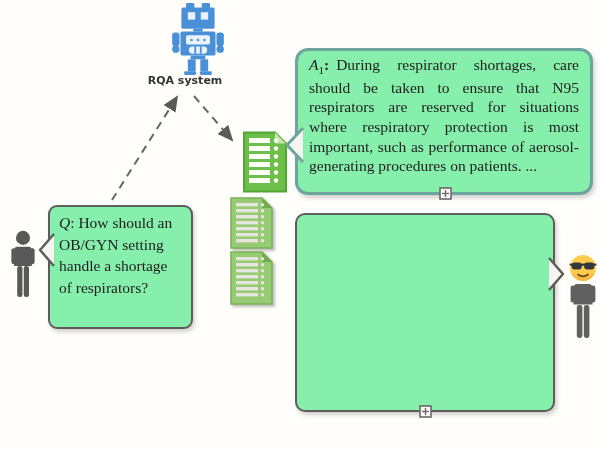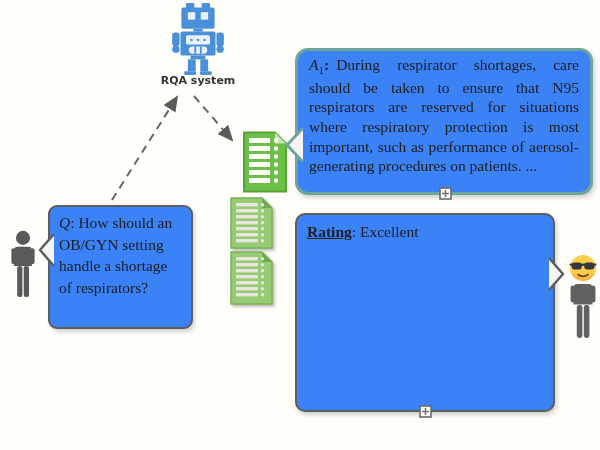--- a/index.html
+++ b/index.html
@@ -3,26 +3,26 @@
 <meta charset="utf-8">
 <style>
   html,body{margin:0;padding:0;background:#ffffff;}
   #canvas{
     position:relative;width:600px;height:450px;background:#fffefb;
     font-family:"Liberation Serif", serif;overflow:hidden;
   }
   .abs{position:absolute;}
   
   #robot-label{
-    left:146px;top:74px;width:104px;text-align:center;
+    left:133px;top:74px;width:104px;text-align:center;
     font-family:"DejaVu Sans", sans-serif;font-weight:bold;font-size:11px;color:#353535;
   }
   
   .bubble{
-    box-sizing:border-box;background:#3b82f6;color:#1d1d1d;
+    box-sizing:border-box;background:#86efac;color:#1d1d1d;
     box-shadow:2px 3px 4px rgba(0,0,0,0.18);
   }
   #question-bubble{
     left:48px;top:205px;width:145px;height:124px;
     border:2.5px solid #5d5d5d;border-radius:9px;
     padding:5px 9px;font-size:15.5px;line-height:1.4;
   }
   #answer-bubble{
     left:295px;top:48px;width:298px;height:147px;
     border:3px solid #6ea49e;border-radius:13px;
@@ -171,21 +171,20 @@
       <polyline points="19,3 3,20 19,37" fill="#f6f5f1" stroke="#6ea49e" stroke-width="3" stroke-linejoin="round"></polyline>
     </svg>
     <svg class="handle" style="left:141px;bottom:-8px;" width="13" height="13" viewBox="0 0 13 13">
       <rect x="1" y="1" width="11" height="11" fill="#fbfaf7" stroke="#6a6a6a" stroke-width="1.6"></rect>
       <line x1="6.5" y1="3" x2="6.5" y2="10" stroke="#6a6a6a" stroke-width="1.4"></line>
       <line x1="3" y1="6.5" x2="10" y2="6.5" stroke="#6a6a6a" stroke-width="1.4"></line>
     </svg>
   </div>
 
   <div class="abs bubble" id="rating-bubble" style="z-index:3;">
-    <div><span class="lbl">Rating</span><span>: Excellent</span></div>
     <svg class="pointer" style="right:-13px;top:40px;" width="18" height="38" viewBox="0 0 18 38">
       <polyline points="1,3 15,19 1,35" fill="#f6f5f1" stroke="#5d5d5d" stroke-width="2.5" stroke-linejoin="round"></polyline>
     </svg>
     <svg class="handle" style="left:122px;bottom:-8px;" width="13" height="13" viewBox="0 0 13 13">
       <rect x="1" y="1" width="11" height="11" fill="#fbfaf7" stroke="#6a6a6a" stroke-width="1.6"></rect>
       <line x1="6.5" y1="3" x2="6.5" y2="10" stroke="#6a6a6a" stroke-width="1.4"></line>
       <line x1="3" y1="6.5" x2="10" y2="6.5" stroke="#6a6a6a" stroke-width="1.4"></line>
     </svg>
   </div>
 

